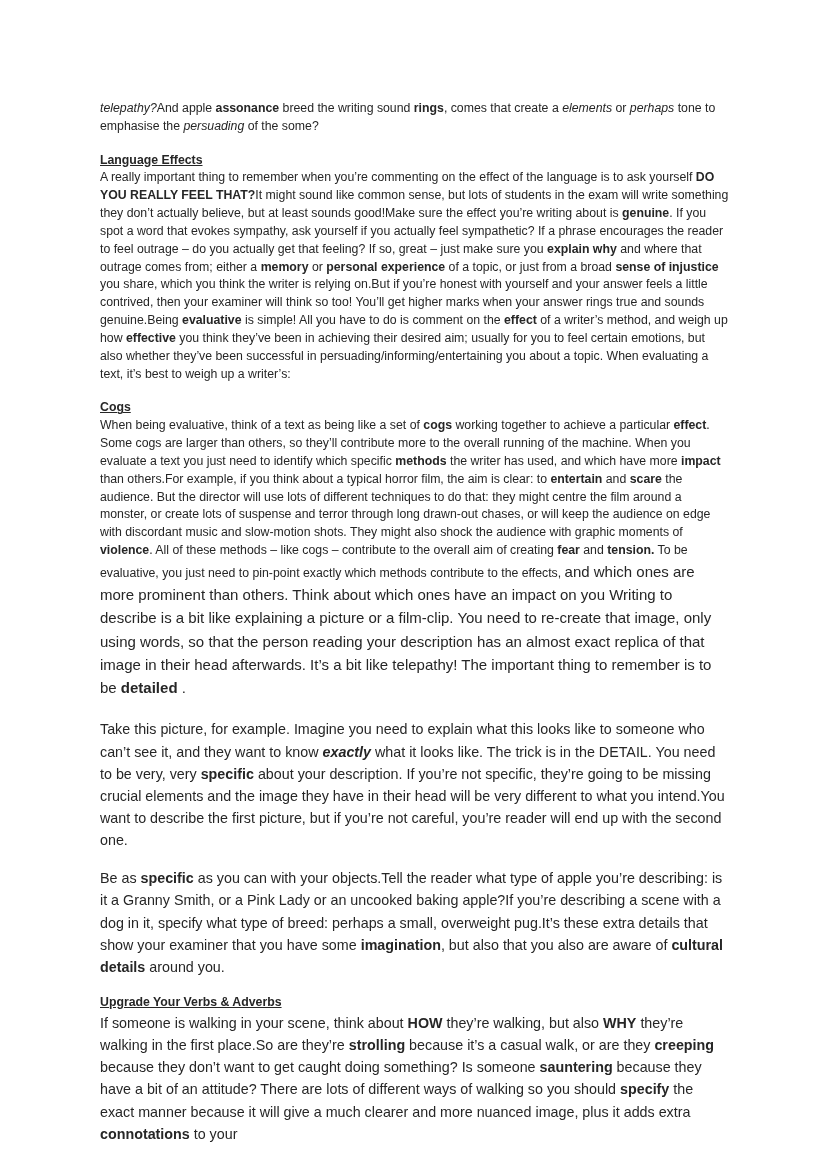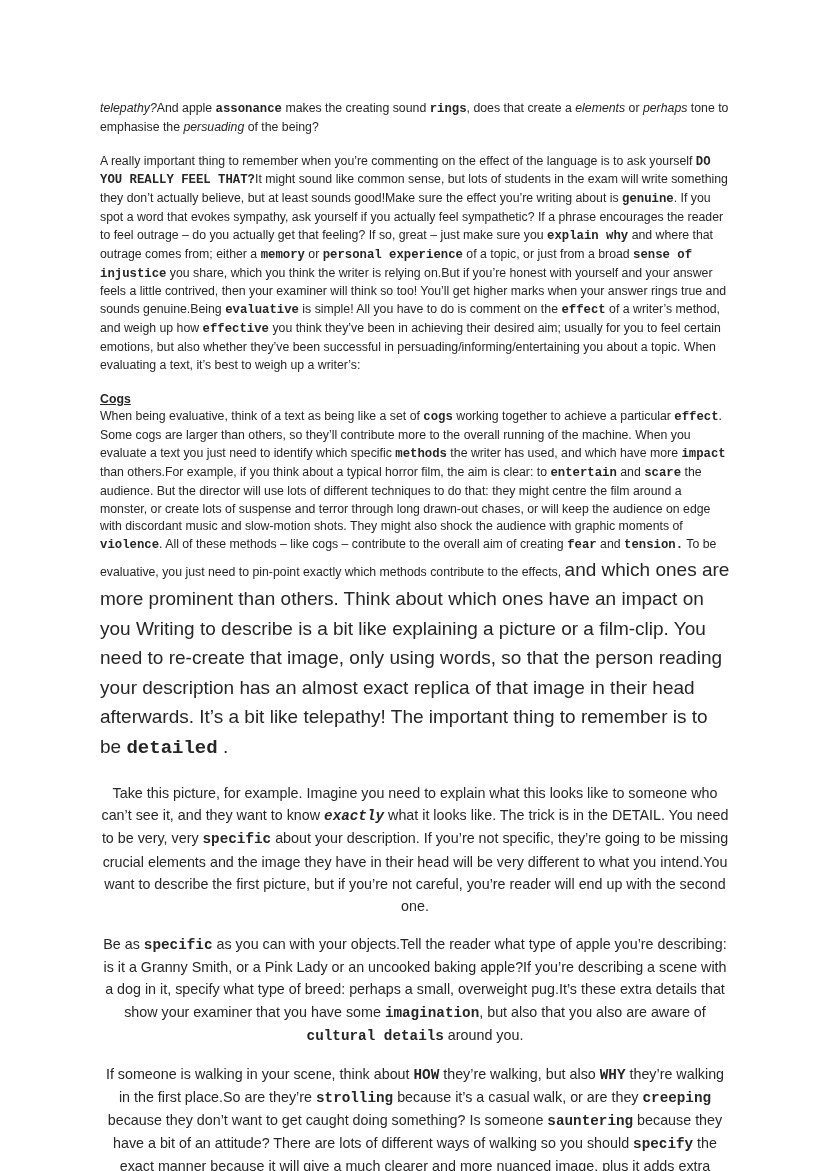--- a/index.html
+++ b/index.html
@@ -36,45 +36,46 @@
     margin: 0;
     font-size: 12.3px;
     line-height: 1.45;
   }
   p.para + p.para {
     margin-top: 19px;
   }
   p.para.lg {
     font-size: 14.3px;
     line-height: 1.55;
-    text-align: center;
   }
-  span.b { font-weight: bold; font-family: Liberation Mono, monospace; }
+  span.b { font-weight: bold; }
   span.i { font-style: italic; }
   span.lg {
-    font-size: 19px;
+    font-size: 15px;
     line-height: 1.55;
   }
 </style>
 </head>
 <body>
 
 <div class="page">
   <div class="content" id="doc-content">
       <div class="section">
-        <p class="para"><span class="i">telepathy?</span><span>And apple </span><span class="b">assonance</span><span> makes the creating sound </span><span class="b">rings</span><span>, does that create a </span><span class="i">elements</span><span> or </span><span class="i">perhaps</span><span> tone to emphasise the </span><span class="i">persuading</span><span> of the being?</span></p>
+        <p class="para"><span class="i">telepathy?</span><span>And apple </span><span class="b">assonance</span><span> breed the writing sound </span><span class="b">rings</span><span>, comes that create a </span><span class="i">elements</span><span> or </span><span class="i">perhaps</span><span> tone to emphasise the </span><span class="i">persuading</span><span> of the some?</span></p>
       </div>
       <div class="section">
+        <div class="heading">Language Effects</div>
         <p class="para"><span>A really important thing to remember when you’re commenting on the effect of the language is to ask yourself </span><span class="b">DO YOU REALLY FEEL THAT?</span><span>It might sound like common sense, but lots of students in the exam will write something they don’t actually believe, but at least sounds good!Make sure the effect you’re writing about is </span><span class="b">genuine</span><span>. If you spot a word that evokes sympathy, ask yourself if you actually feel sympathetic? If a phrase encourages the reader to feel outrage – do you actually get that feeling? If so, great – just make sure you </span><span class="b">explain why</span><span> and where that outrage comes from; either a </span><span class="b">memory</span><span> or </span><span class="b">personal experience</span><span> of a topic, or just from a broad </span><span class="b">sense of injustice</span><span> you share, which you think the writer is relying on.But if you’re honest with yourself and your answer feels a little contrived, then your examiner will think so too! You’ll get higher marks when your answer rings true and sounds genuine.Being </span><span class="b">evaluative</span><span> is simple! All you have to do is comment on the </span><span class="b">effect</span><span> of a writer’s method, and weigh up how </span><span class="b">effective</span><span> you think they’ve been in achieving their desired aim; usually for you to feel certain emotions, but also whether they’ve been successful in persuading/informing/entertaining you about a topic. When evaluating a text, it’s best to weigh up a writer’s:</span></p>
       </div>
       <div class="section">
         <div class="heading">Cogs</div>
         <p class="para"><span>When being evaluative, think of a text as being like a set of </span><span class="b">cogs</span><span> working together to achieve a particular </span><span class="b">effect</span><span>. Some cogs are larger than others, so they’ll contribute more to the overall running of the machine. When you evaluate a text you just need to identify which specific </span><span class="b">methods</span><span> the writer has used, and which have more </span><span class="b">impact</span><span> than others.For example, if you think about a typical horror film, the aim is clear: to </span><span class="b">entertain</span><span> and </span><span class="b">scare</span><span> the audience. But the director will use lots of different techniques to do that: they might centre the film around a monster, or create lots of suspense and terror through long drawn-out chases, or will keep the audience on edge with discordant music and slow-motion shots. They might also shock the audience with graphic moments of </span><span class="b">violence</span><span>. All of these methods – like cogs – contribute to the overall aim of creating </span><span class="b">fear</span><span> and </span><span class="b">tension.</span><span> To be evaluative, you just need to pin-point exactly which methods contribute to the effects, </span><span class="lg">and which ones are more prominent than others. Think about which ones have an impact on you Writing to describe is a bit like explaining a picture or a film-clip. You need to re-create that image, only using words, so that the person reading your description has an almost exact replica of that image in their head afterwards. It’s a bit like telepathy! The important thing to remember is to be </span><span class="b lg">detailed</span><span class="lg"> .</span></p>
         <p class="para lg"><span>Take this picture, for example. Imagine you need to explain what this looks like to someone who can’t see it, and they want to know </span><span class="b i">exactly</span><span> what it looks like. The trick is in the DETAIL. You need to be very, very </span><span class="b">specific</span><span> about your description.    If you’re not specific, they’re going to be missing crucial elements and the image they have in their head will be very different to what you intend.You want to describe the first picture, but if you’re not careful, you’re reader will end up with the second one.</span></p>
       </div>
       <div class="section">
         <p class="para lg"><span>Be as </span><span class="b">specific</span><span> as you can with your objects.Tell the reader what type of apple you’re describing: is it a Granny Smith, or a Pink Lady or an uncooked baking apple?If you’re describing a scene with a dog in it, specify what type of breed: perhaps a small, overweight pug.It’s these extra details that show your examiner that you have some </span><span class="b">imagination</span><span>, but also that you also are aware of </span><span class="b">cultural details</span><span> around you.</span></p>
       </div>
       <div class="section">
+        <div class="heading">Upgrade Your Verbs &amp; Adverbs</div>
         <p class="para lg"><span>If someone is walking in your scene, think about </span><span class="b">HOW</span><span> they’re walking, but also </span><span class="b">WHY</span><span> they’re walking in the first place.So are they’re </span><span class="b">strolling</span><span> because it’s a casual walk, or are they </span><span class="b">creeping</span><span> because they don’t want to get caught doing something? Is someone </span><span class="b">sauntering</span><span> because they have a bit of an attitude? There are lots of different ways of walking so you should </span><span class="b">specify</span><span> the exact manner because it will give a much clearer and more nuanced image, plus it adds extra </span><span class="b">connotations</span><span> to your</span></p>
       </div>
     </div>
 </div>
 
 </body></html>

